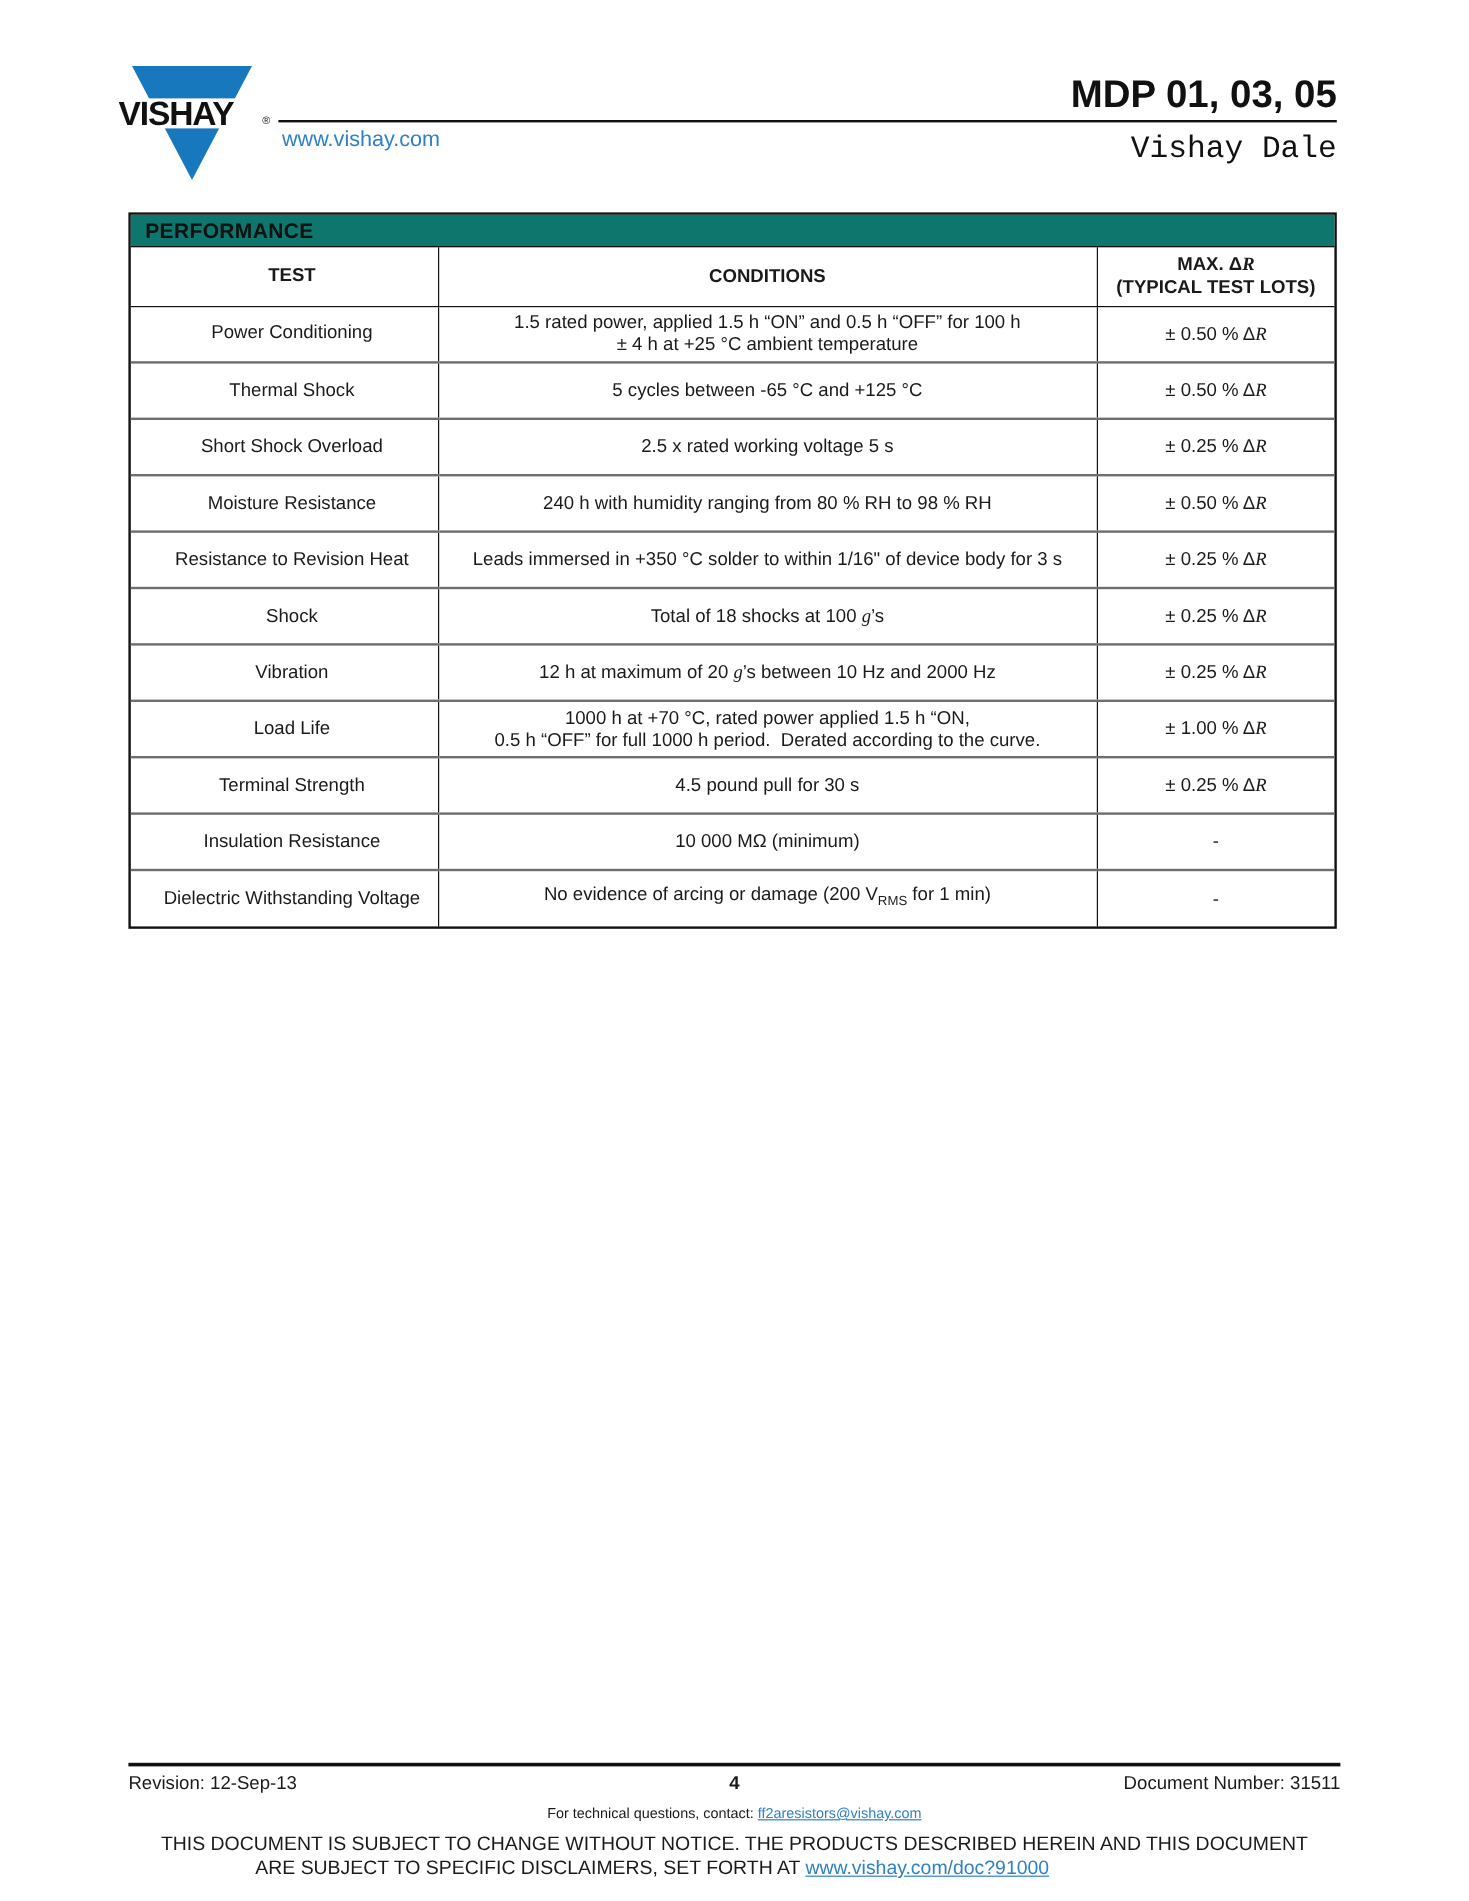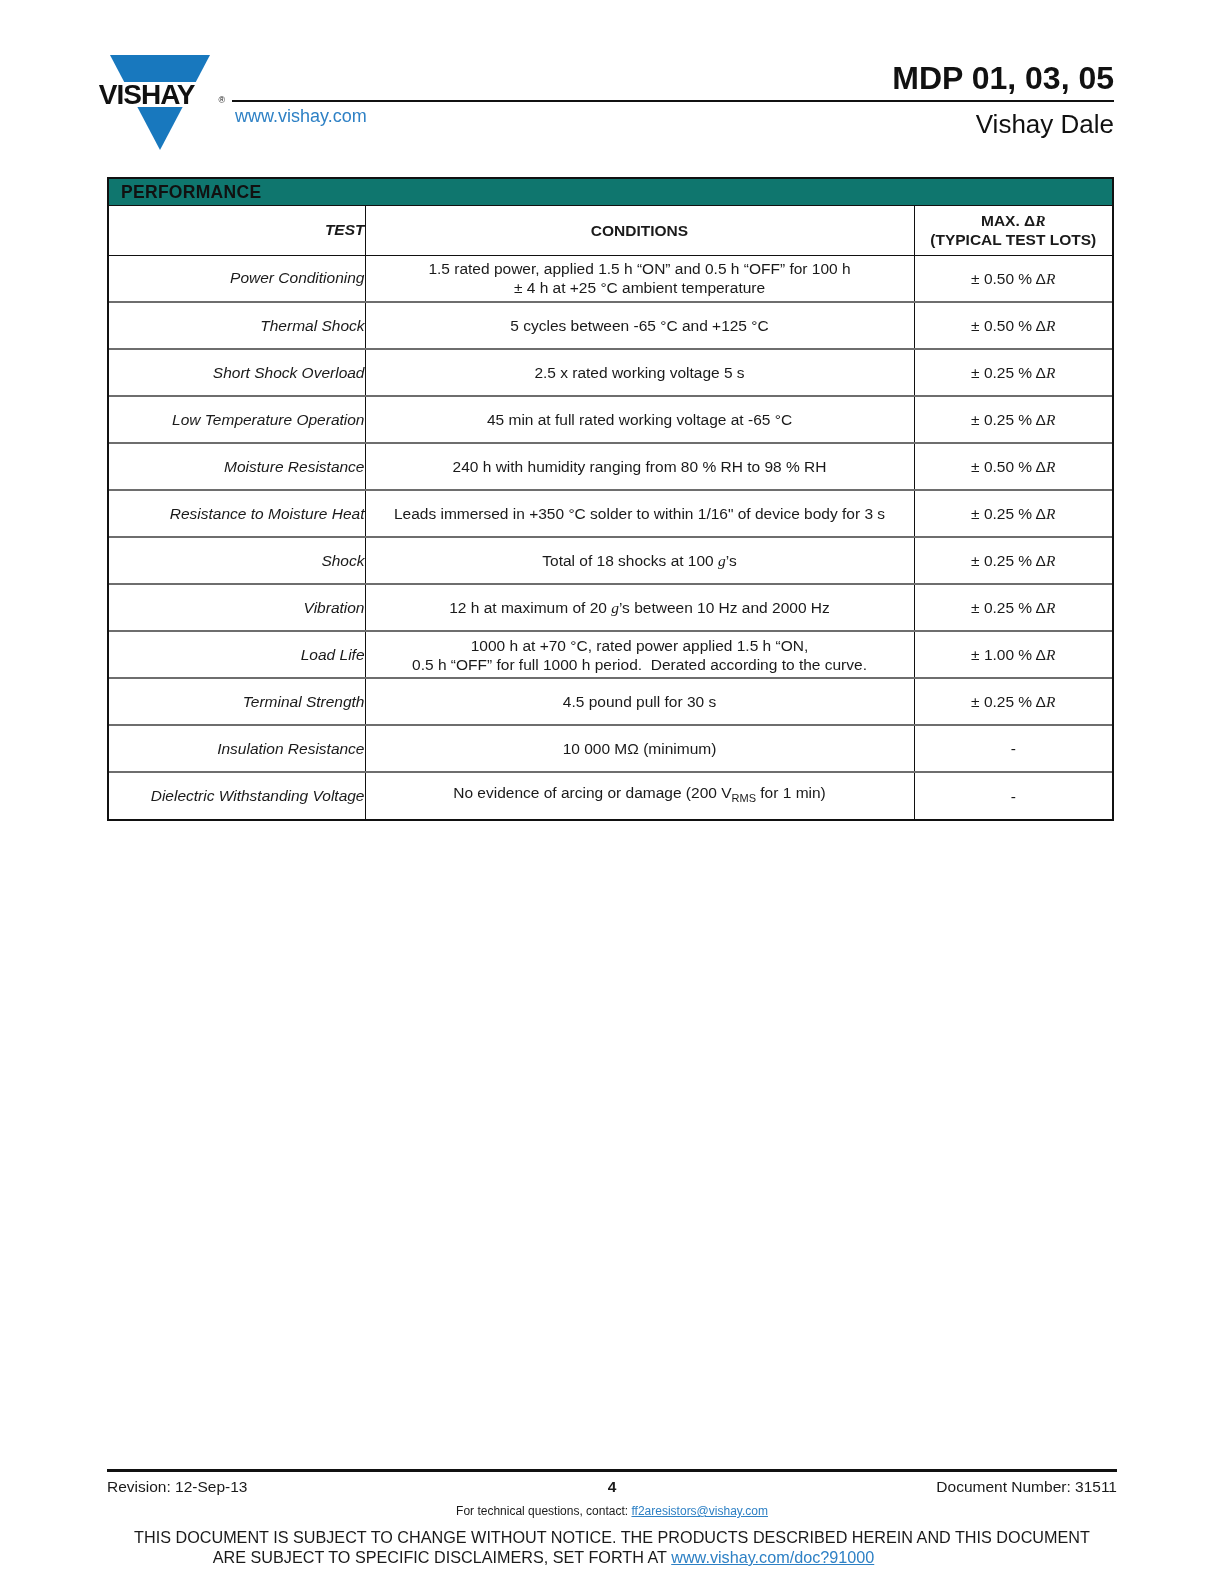--- a/index.html
+++ b/index.html
@@ -29,21 +29,21 @@
   .logo-reg { font-size: 9px; align-self: flex-end; padding-bottom: 2px; color: #111; }
   .site-link {
     position: absolute; left: 235px; top: 106px;
     font-size: 18px; color: #2e81c5; text-decoration: none;
   }
   .header-rule { position: absolute; left: 232px; top: 100px; width: 882px; height: 2px; background: #111; }
   .doc-title {
     position: absolute; right: 110px; top: 60px;
     font-size: 32px; font-weight: bold; color: #111; letter-spacing: 0;
   }
-  .doc-subtitle { position: absolute; right: 110px; top: 109px; font-size: 26px; color: #111; }
+  .doc-subtitle { position: absolute; right: 110px; top: 109px; font-size: 26px; color: #111; font-family: Liberation Mono, monospace; }
 
   
   .perf-wrap {
     position: absolute; left: 107px; top: 177px; width: 1007px;
     border: 2px solid #111;
   }
   .perf-banner {
     background: #0f766e; height: 27px; line-height: 27px;
     padding-left: 12px; font-size: 17.5px; font-weight: bold; color: #111;
     border-bottom: 1px solid #111; letter-spacing: 0.3px;
@@ -53,21 +53,21 @@
   col.c-cond { width: 549px; }
   col.c-max  { width: 198px; }
   .perf th, .perf td {
     border-left: 1px solid #111;
     font-size: 15.5px; color: #1a1a1a; vertical-align: middle;
   }
   .perf th:first-child, .perf td:first-child { border-left: none; }
   .perf thead th { height: 49px; font-weight: bold; border-bottom: 1.5px solid #111; }
   .perf tbody td { height: 47px; border-top: 2px solid #6e6e6e; }
   .perf tbody tr:first-child td { border-top: none; }
-  th.h-test, td.cell-test { text-align: right; padding-left: 13px; font-style: italic; }
+  th.h-test, td.cell-test { text-align: center; padding-left: 13px; }
   th.h-cond, td.cell-cond { text-align: center; padding: 0 10px; line-height: 19px; }
   th.h-max,  td.cell-max  { text-align: center; line-height: 19px; }
   td.cell-cond i, td.cell-max i, th.h-max i { font-family: "Liberation Serif", serif; font-style: italic; }
   td.cell-cond sub { font-size: 11px; }
 
   
   .footer-rule { position: absolute; left: 107px; top: 1469px; width: 1010px; height: 3px; background: #111; }
   .foot-rev { position: absolute; left: 107px; top: 1478px; font-size: 15.5px; }
   .foot-page { position: absolute; left: 0; top: 1478px; width: 1224px; text-align: center; font-size: 15.5px; font-weight: bold; }
   .foot-doc { position: absolute; right: 107px; top: 1478px; font-size: 15.5px; }
@@ -120,34 +120,29 @@
       <td class="cell-cond">5 cycles between -65 °C and +125 °C</td>
       <td class="cell-max">± 0.50 % Δ<i>R</i></td>
     </tr>
 
     <tr>
       <td class="cell-test">Short Shock Overload</td>
       <td class="cell-cond">2.5 x rated working voltage 5 s</td>
       <td class="cell-max">± 0.25 % Δ<i>R</i></td>
     </tr>
 
-    <tr>
-      <td class="cell-test">Low Temperature Operation</td>
-      <td class="cell-cond">45 min at full rated working voltage at -65 °C</td>
-      <td class="cell-max">± 0.25 % Δ<i>R</i></td>
-    </tr>
 
     <tr>
       <td class="cell-test">Moisture Resistance</td>
       <td class="cell-cond">240 h with humidity ranging from 80 % RH to 98 % RH</td>
       <td class="cell-max">± 0.50 % Δ<i>R</i></td>
     </tr>
 
     <tr>
-      <td class="cell-test">Resistance to Moisture Heat</td>
+      <td class="cell-test">Resistance to Revision Heat</td>
       <td class="cell-cond">Leads immersed in +350 °C solder to within 1/16" of device body for 3 s</td>
       <td class="cell-max">± 0.25 % Δ<i>R</i></td>
     </tr>
 
     <tr>
       <td class="cell-test">Shock</td>
       <td class="cell-cond">Total of 18 shocks at 100 <i>g</i>’s</td>
       <td class="cell-max">± 0.25 % Δ<i>R</i></td>
     </tr>
 

